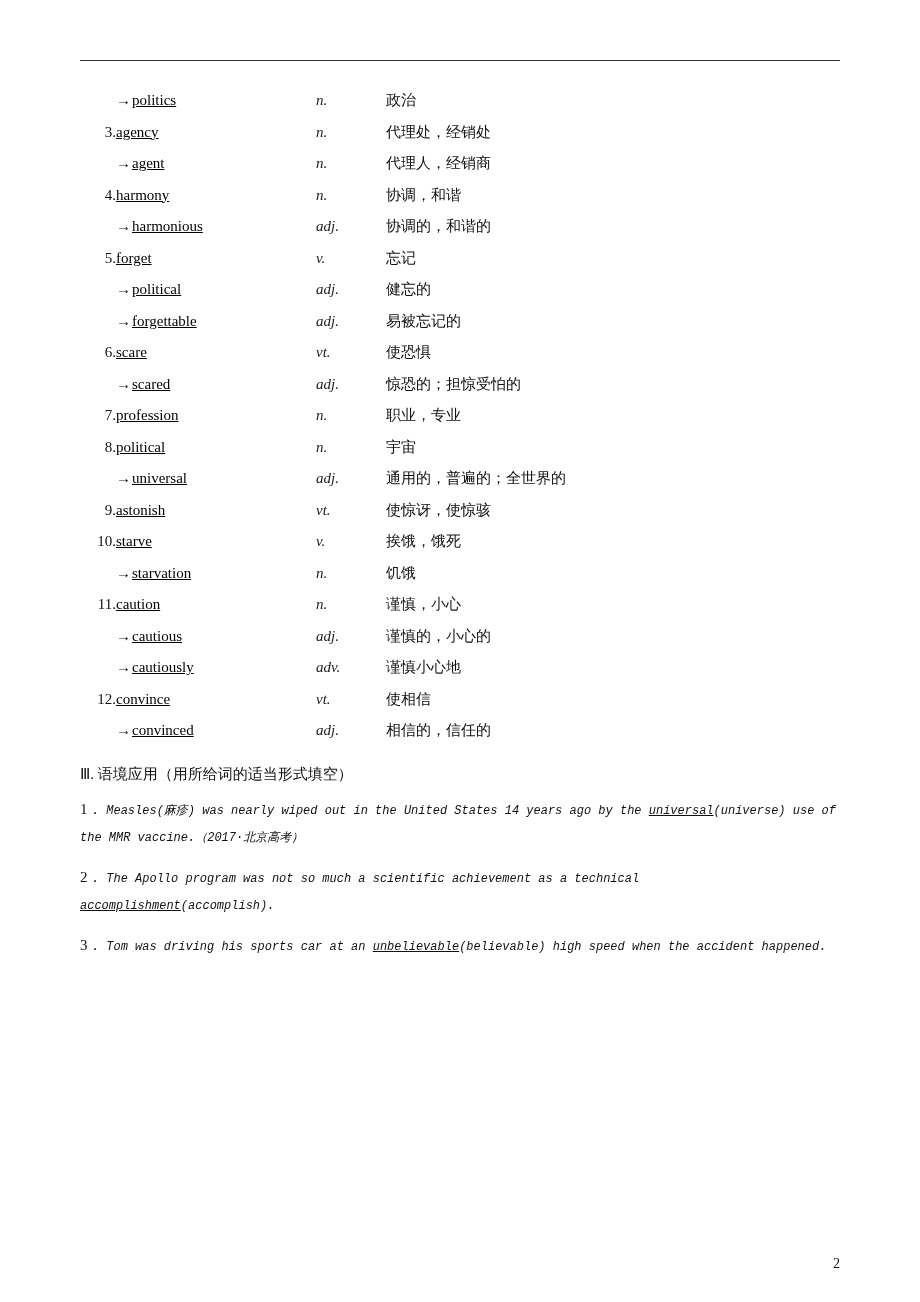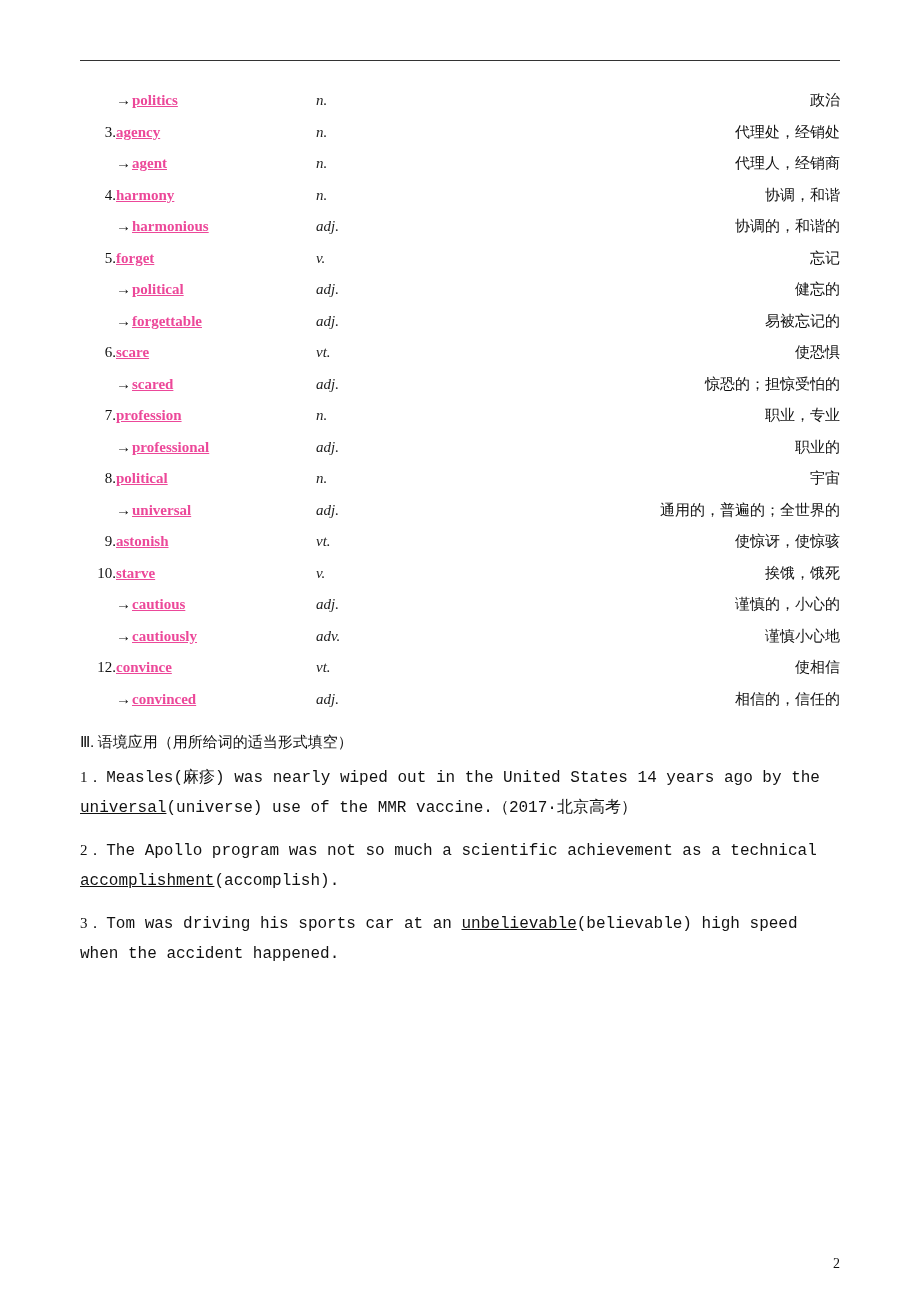--- a/index.html
+++ b/index.html
@@ -47,26 +47,24 @@
       width: 200px;
       padding-left: 2px;
     }
     .col-pos {
       width: 70px;
       font-style: italic;
       color: #222;
     }
     .col-meaning {
       width: auto;
-      text-align: right;
     }
     .word-link {
       text-decoration: underline;
-      color: #ec4899;
-      font-weight: bold;
+      color: #000000;
     }
     .arrow {
       font-style: normal;
       margin-right: 1px;
     }
     .section-title {
       font-size: 15px;
       margin-top: 18px;
       margin-bottom: 12px;
       font-family: "SimSun", "STSong", serif;
@@ -76,23 +74,24 @@
     .exercise-item {
       margin-bottom: 14px;
       line-height: 1.8;
     }
     .exercise-item .num {
       display: inline;
       font-size: 15px;
     }
     .exercise-text {
       font-family: "Courier New", Courier, monospace;
-      font-size: 16px;
+      font-size: 12px;
       line-height: 1.85;
       display: inline;
+      font-style: italic;
     }
     .ex-underline {
       text-decoration: underline;
     }
     .page-num {
       position: absolute;
       bottom: 30px;
       right: 80px;
       font-size: 14px;
     }
@@ -165,26 +164,20 @@
           <td class="col-pos">adj.</td>
           <td class="col-meaning">惊恐的；担惊受怕的</td>
         </tr>
         <tr>
           <td class="col-num">7.</td>
           <td class="col-word"><span class="word-link">profession</span></td>
           <td class="col-pos">n.</td>
           <td class="col-meaning">职业，专业</td>
         </tr>
         <tr>
-          <td class="col-num"></td>
-          <td class="col-word"><span class="arrow">→</span><span class="word-link">professional</span></td>
-          <td class="col-pos">adj.</td>
-          <td class="col-meaning">职业的</td>
-        </tr>
-        <tr>
           <td class="col-num">8.</td>
           <td class="col-word"><span class="word-link">political</span></td>
           <td class="col-pos">n.</td>
           <td class="col-meaning">宇宙</td>
         </tr>
         <tr>
           <td class="col-num"></td>
           <td class="col-word"><span class="arrow">→</span><span class="word-link">universal</span></td>
           <td class="col-pos">adj.</td>
           <td class="col-meaning">通用的，普遍的；全世界的</td>
@@ -193,20 +186,32 @@
           <td class="col-num">9.</td>
           <td class="col-word"><span class="word-link">astonish</span></td>
           <td class="col-pos">vt.</td>
           <td class="col-meaning">使惊讶，使惊骇</td>
         </tr>
         <tr>
           <td class="col-num">10.</td>
           <td class="col-word"><span class="word-link">starve</span></td>
           <td class="col-pos">v.</td>
           <td class="col-meaning">挨饿，饿死</td>
+        </tr>
+        <tr>
+          <td class="col-num"></td>
+          <td class="col-word"><span class="arrow">→</span><span class="word-link">starvation</span></td>
+          <td class="col-pos">n.</td>
+          <td class="col-meaning">饥饿</td>
+        </tr>
+        <tr>
+          <td class="col-num">11.</td>
+          <td class="col-word"><span class="word-link">caution</span></td>
+          <td class="col-pos">n.</td>
+          <td class="col-meaning">谨慎，小心</td>
         </tr>
         <tr>
           <td class="col-num"></td>
           <td class="col-word"><span class="arrow">→</span><span class="word-link">cautious</span></td>
           <td class="col-pos">adj.</td>
           <td class="col-meaning">谨慎的，小心的</td>
         </tr>
         <tr>
           <td class="col-num"></td>
           <td class="col-word"><span class="arrow">→</span><span class="word-link">cautiously</span></td>

